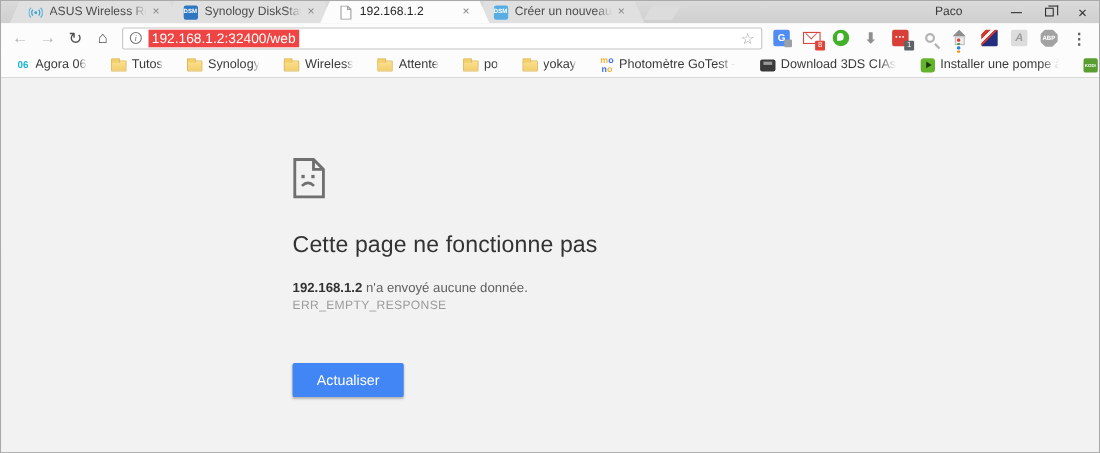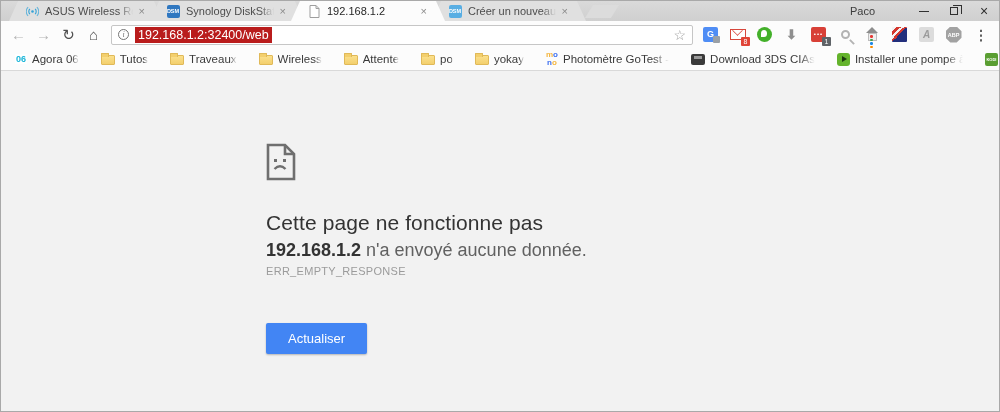--- a/index.html
+++ b/index.html
@@ -26,21 +26,21 @@
   .restore-glyph::before { content:''; position:absolute; top:-3px; left:2px; width:8px; height:8px; border:1px solid #303030; border-bottom:none; border-left:none; }
   .close-glyph { font-size:14px; color:#303030; line-height:1; }
 
   
   .toolbar { height:27px; background:#fcfcfc; display:flex; align-items:center; padding:0 5px; flex:0 0 auto; }
   .nav-btn { width:25px; height:24px; display:flex; align-items:center; justify-content:center; font-size:15px; border-radius:2px; }
   .nav-disabled { color:#b5b5b5; }
   .nav-enabled { color:#4f4f4f; }
   .omnibox { flex:1; height:20px; background:#fff; border:1px solid #c6c6c6; border-radius:2px; margin:0 5px; display:flex; align-items:center; padding:0 6px; min-width:0; }
   .info-icon { width:11px; height:11px; border:1px solid #757575; border-radius:50%; color:#757575; font-size:8px; line-height:10px; text-align:center; font-family:"Liberation Serif",serif; font-style:italic; flex:0 0 auto; margin-right:6px; }
-  .url-text { font-size:12.5px; color:#fff; background:#b91c1c; padding:1px 3px; white-space:nowrap; }
+  .url-text { font-size:12.5px; color:#fff; background:#ef4444; padding:1px 3px; white-space:nowrap; }
   .omnibox-star { margin-left:auto; font-size:14px; color:#9a9a9a; line-height:1; }
   .ext-area { display:flex; align-items:center; gap:10px; padding:0 6px 0 4px; }
   .ext { width:17px; height:17px; position:relative; display:flex; align-items:center; justify-content:center; }
   .badge { position:absolute; bottom:-3px; right:-4px; min-width:9px; height:9px; font-size:7px; line-height:9px; text-align:center; color:#fff; border-radius:1px; padding:0 1px; }
   .badge-red { background:#e04437; }
   .badge-gray { background:#5f6368; }
   .ic-translate { width:15px; height:15px; background:#4f8df5; border-radius:2px; color:#fff; font-size:9px; font-weight:bold; text-align:center; line-height:15px; position:relative; }
   .ic-translate::after { content:''; position:absolute; right:-2px; bottom:-1px; width:7px; height:7px; background:#9aa0a6; border-radius:1px; }
   .ic-gmail { width:16px; height:11px; background:#fff; border:1.5px solid #d7473c; position:relative; }
   .ic-gmail::before { content:''; position:absolute; left:0; top:0; width:9px; height:9px; border-right:1.5px solid #d7473c; border-bottom:1.5px solid #d7473c; transform:translate(1.5px,-4.5px) rotate(45deg) scale(.75); }
@@ -73,21 +73,21 @@
   .ic-play { width:13px; height:13px; background:#64b32c; border-radius:3px; position:relative; }
   .ic-play::before { content:''; position:absolute; left:5px; top:3.5px; width:0; height:0; border-left:5px solid #1d3a10; border-top:3px solid transparent; border-bottom:3px solid transparent; }
   .ic-tvh { width:13px; height:13px; background:#5a9e32; border-radius:2px; color:#fff; font-size:4px; font-weight:bold; text-align:center; line-height:13px; }
   .bm-sep { width:1px; height:14px; background:#d0d0d0; margin:0 4px; }
 
   
   .content { flex:1; background:#f2f2f2; position:relative; }
   .err-wrap { position:absolute; left:265px; top:72px; width:560px; }
   .sad-icon { display:block; }
   .err-title { margin-top:30px; font-size:21px; font-weight:400; color:#333333; letter-spacing:.1px; }
-  .err-msg { margin-top:5px; font-size:18px; color:#616161; }
+  .err-msg { margin-top:19px; font-size:12px; color:#616161; }
   .err-msg b { color:#333; }
   .err-code { margin-top:4px; font-size:11px; color:#9b9b9b; letter-spacing:.3px; }
   .err-btn { margin-top:46px; display:inline-block; background:#4285f4; color:#ffffff; font-size:13px; font-family:"Liberation Sans",sans-serif; border:none; border-radius:2px; padding:8px 22px; box-shadow:0 1px 2px rgba(0,0,0,.25); cursor:pointer; }
 </style>
 </head>
 <body>
 
 <div class="window">
 
   <div class="tabstrip">
@@ -208,21 +208,21 @@
     <span class="bm">
         <span class="ic-agora">06</span>
         <span class="bm-label">Agora 06</span>
       </span>
     <span class="bm">
         <span class="folder-icon"></span>
         <span class="bm-label">Tutos</span>
       </span>
     <span class="bm">
         <span class="folder-icon"></span>
-        <span class="bm-label">Traveaux</span>
+        <span class="bm-label">Synology</span>
       </span>
     <span class="bm">
         <span class="folder-icon"></span>
         <span class="bm-label">Wireless</span>
       </span>
     <span class="bm">
         <span class="folder-icon"></span>
         <span class="bm-label">Attente</span>
       </span>
     <span class="bm">

